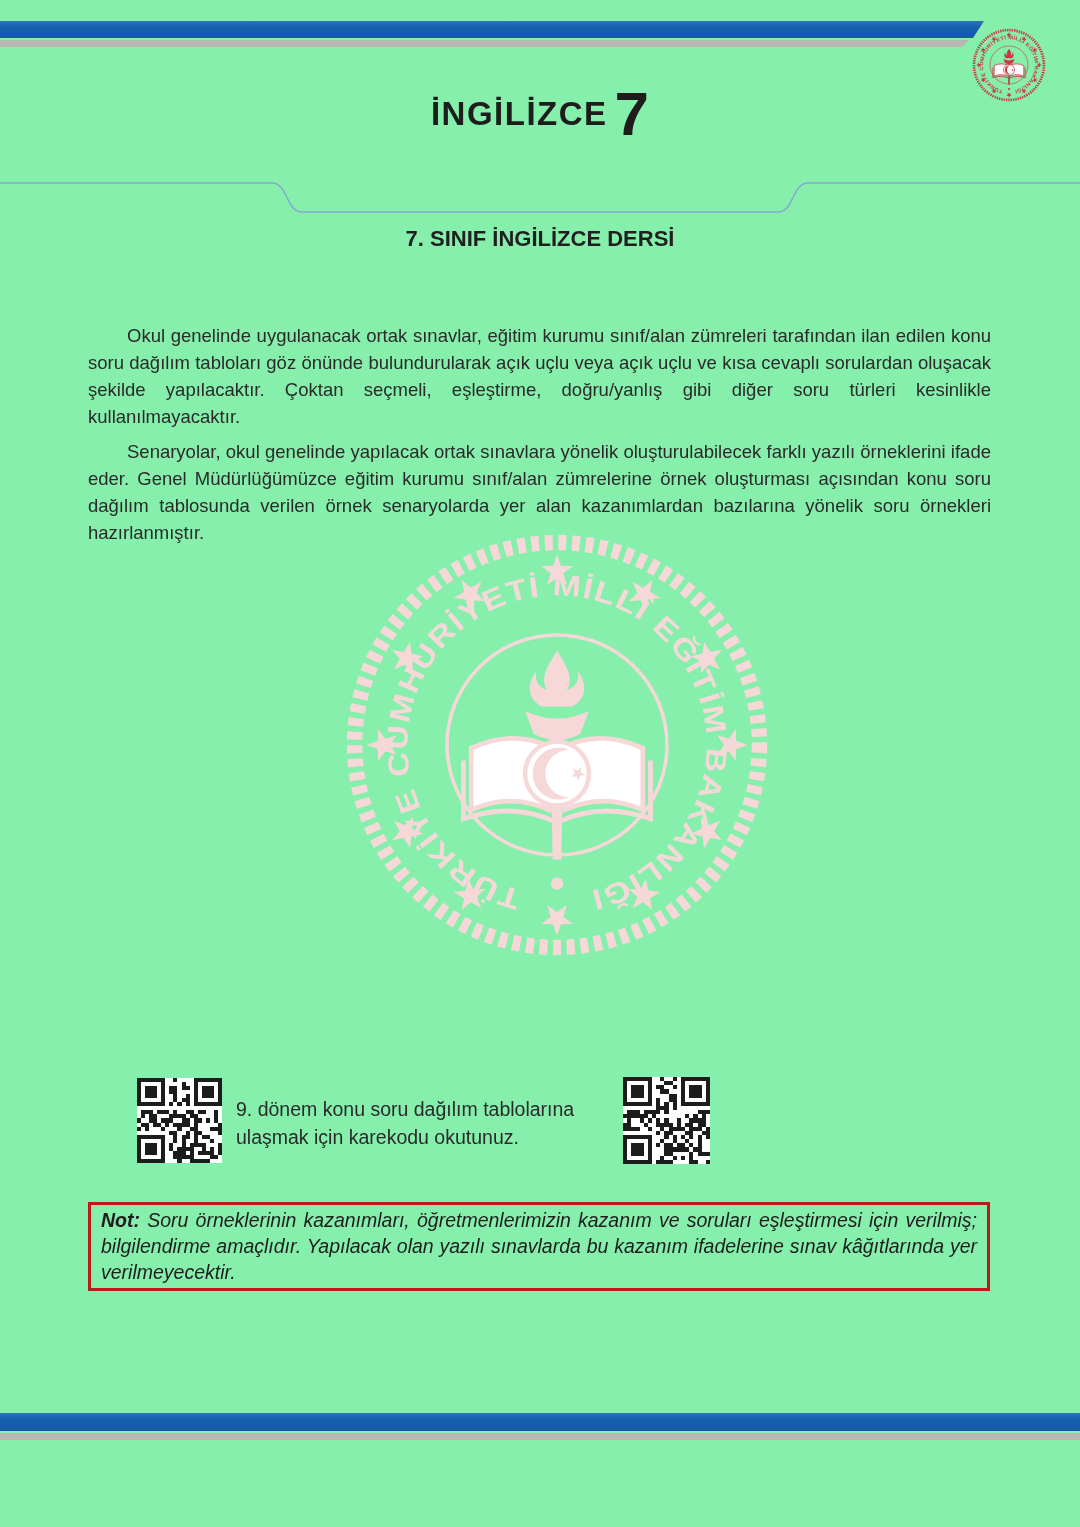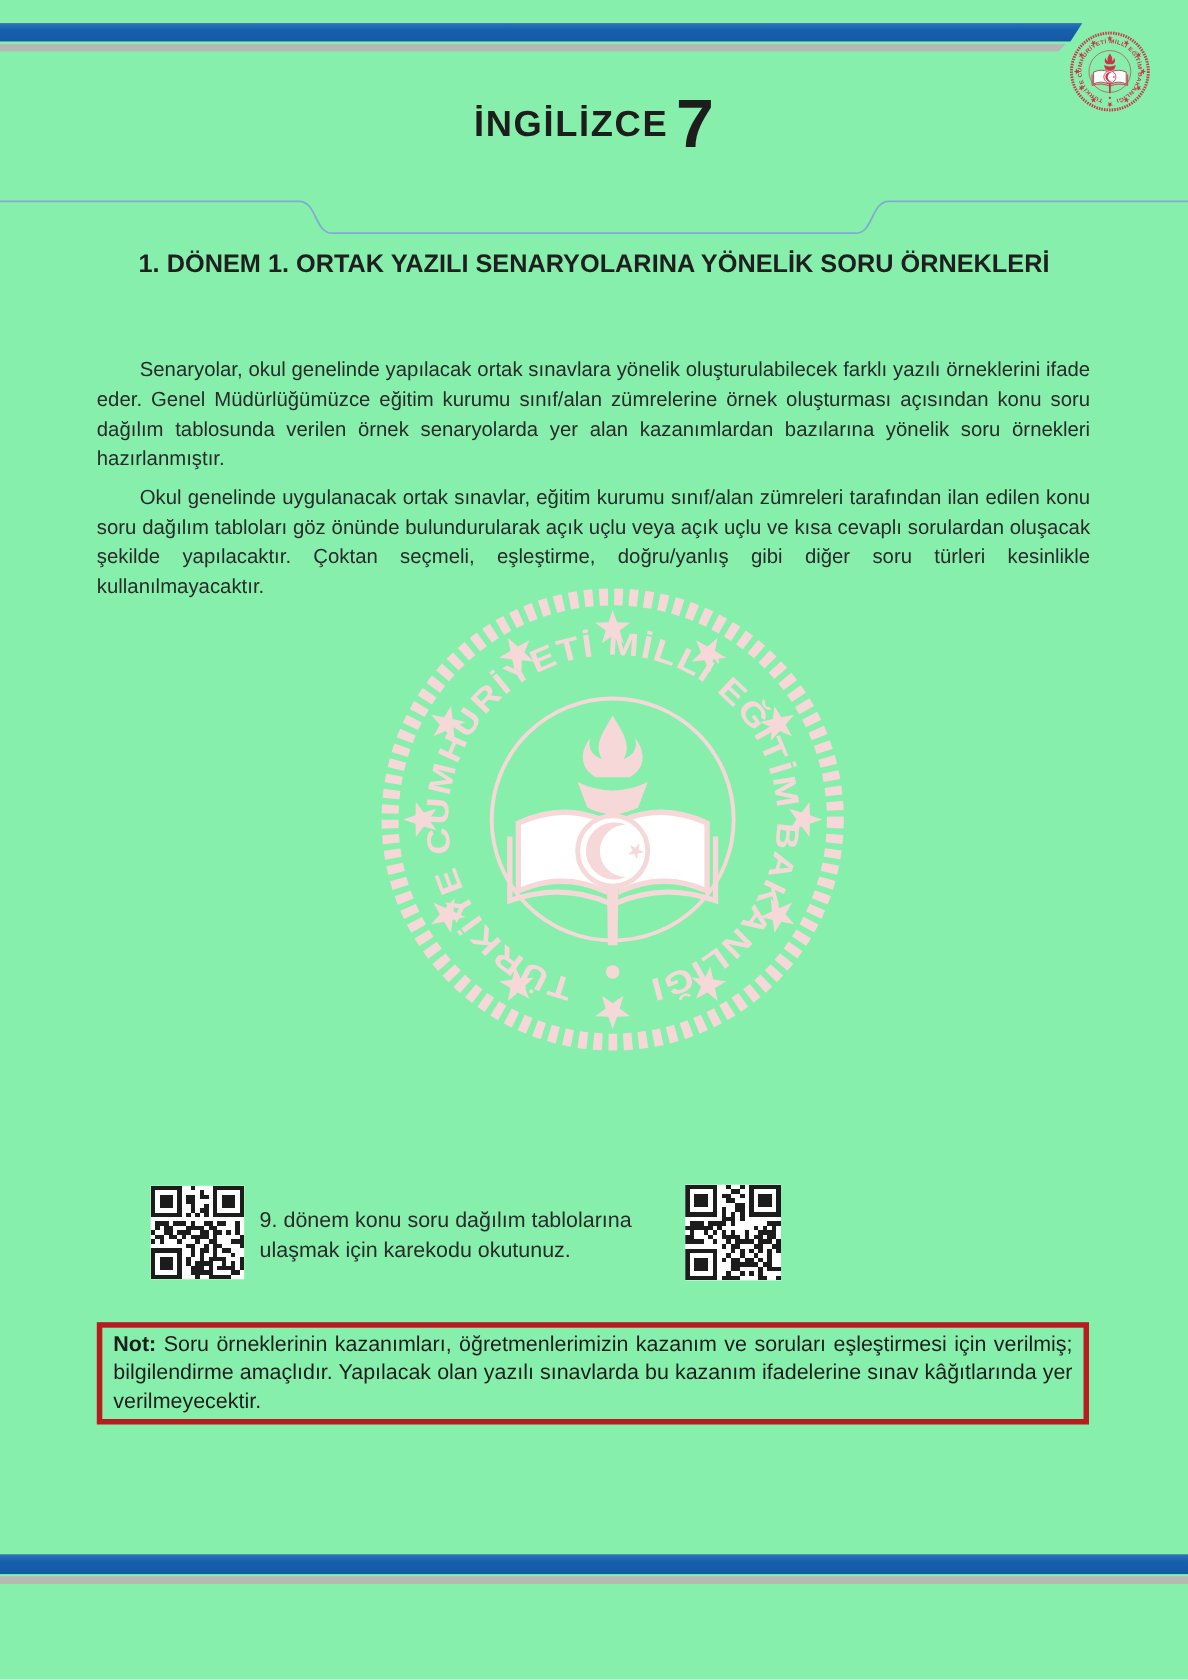--- a/index.html
+++ b/index.html
@@ -36,22 +36,22 @@
   
   .qr{position:absolute;background:#fff;}
   .qr-1{left:137px;top:1078px;width:85px;height:85px;}
   .qr-2{left:623px;top:1077px;width:87px;height:87px;}
   .qr-caption{position:absolute;font-size:19.5px;line-height:28px;color:#2a2a2a;}
   .qr-caption-1{left:236px;top:1095px;width:345px;}
   .qr-caption-2{left:722px;top:1095px;width:240px;}
   
   .note-box{
     position:absolute;left:88px;top:1202px;width:902px;box-sizing:border-box;
-    border:5px solid #b91c1c;padding:2px 10px 3px;font-size:19.5px;line-height:26px;
-    color:#1d1d1d;text-align:justify;
+    border:3px solid #b91c1c;padding:2px 10px 3px;font-size:19.5px;line-height:26px;
+    color:#1d1d1d;text-align:justify;font-style:italic;
   }
   .note-label{font-weight:bold;}
   .defs-holder{position:absolute;width:0;height:0;overflow:hidden;}
 </style>
 </head>
 <body>
 
 <div class="page">
 
   <svg class="defs-holder" aria-hidden="true">
@@ -106,26 +106,26 @@
   <div class="title">
     <span class="title-course">İNGİLİZCE</span>
     <span class="title-grade">7</span>
   </div>
 
   <svg class="divider" viewBox="0 0 1080 45">
     <path d="M0,8 H272 C288,8 286,37 302,37 H778 C794,37 792,8 808,8 H1080" fill="none" stroke="#82abd0" stroke-width="1.6"></path>
   </svg>
 
   <div class="headings">
-    <div class="h2">1. DÖNEM 1. ORTAK YAZILI SENARYOLARINA YÖNELİK SORU ÖRNEKLERİ</div>
+    <div class="h1">7. SINIF İNGİLİZCE DERSİ</div>
   </div>
 
   <div class="body-text">
+    <p>Okul genelinde uygulanacak ortak sınavlar, eğitim kurumu sınıf/alan zümreleri tarafından ilan edilen konu soru dağılım tabloları göz önünde bulundurularak açık uçlu veya açık uçlu ve kısa cevaplı sorulardan oluşacak şekilde yapılacaktır. Çoktan seçmeli, eşleştirme, doğru/yanlış gibi diğer soru türleri kesinlikle kullanılmayacaktır.</p>
     <p>Senaryolar, okul genelinde yapılacak ortak sınavlara yönelik oluşturulabilecek farklı yazılı örneklerini ifade eder. Genel Müdürlüğümüzce eğitim kurumu sınıf/alan zümrelerine örnek oluşturması açısından konu soru dağılım tablosunda verilen örnek senaryolarda yer alan kazanımlardan bazılarına yönelik soru örnekleri hazırlanmıştır.</p>
-    <p>Okul genelinde uygulanacak ortak sınavlar, eğitim kurumu sınıf/alan zümreleri tarafından ilan edilen konu soru dağılım tabloları göz önünde bulundurularak açık uçlu veya açık uçlu ve kısa cevaplı sorulardan oluşacak şekilde yapılacaktır. Çoktan seçmeli, eşleştirme, doğru/yanlış gibi diğer soru türleri kesinlikle kullanılmayacaktır.</p>
   </div>
 
   <div class="watermark">
     <svg viewBox="0 0 200 200">
         <use href="#meb-emblem"></use>
       </svg>
   </div>
 
   <svg class="qr qr-1" viewBox="0 0 21 21" shape-rendering="crispEdges">
       <path d="M0 0h1v1h-1zM1 0h1v1h-1zM2 0h1v1h-1zM3 0h1v1h-1zM4 0h1v1h-1zM5 0h1v1h-1zM6 0h1v1h-1zM9 0h1v1h-1zM14 0h1v1h-1zM15 0h1v1h-1zM16 0h1v1h-1zM17 0h1v1h-1zM18 0h1v1h-1zM19 0h1v1h-1zM20 0h1v1h-1zM0 1h1v1h-1zM6 1h1v1h-1zM11 1h1v1h-1zM14 1h1v1h-1zM20 1h1v1h-1zM0 2h1v1h-1zM2 2h1v1h-1zM3 2h1v1h-1zM4 2h1v1h-1zM6 2h1v1h-1zM8 2h1v1h-1zM9 2h1v1h-1zM11 2h1v1h-1zM12 2h1v1h-1zM14 2h1v1h-1zM16 2h1v1h-1zM17 2h1v1h-1zM18 2h1v1h-1zM20 2h1v1h-1zM0 3h1v1h-1zM2 3h1v1h-1zM3 3h1v1h-1zM4 3h1v1h-1zM6 3h1v1h-1zM8 3h1v1h-1zM9 3h1v1h-1zM14 3h1v1h-1zM16 3h1v1h-1zM17 3h1v1h-1zM18 3h1v1h-1zM20 3h1v1h-1zM0 4h1v1h-1zM2 4h1v1h-1zM3 4h1v1h-1zM4 4h1v1h-1zM6 4h1v1h-1zM9 4h1v1h-1zM12 4h1v1h-1zM14 4h1v1h-1zM16 4h1v1h-1zM17 4h1v1h-1zM18 4h1v1h-1zM20 4h1v1h-1zM0 5h1v1h-1zM6 5h1v1h-1zM9 5h1v1h-1zM11 5h1v1h-1zM12 5h1v1h-1zM14 5h1v1h-1zM20 5h1v1h-1zM0 6h1v1h-1zM1 6h1v1h-1zM2 6h1v1h-1zM3 6h1v1h-1zM4 6h1v1h-1zM5 6h1v1h-1zM6 6h1v1h-1zM8 6h1v1h-1zM10 6h1v1h-1zM12 6h1v1h-1zM14 6h1v1h-1zM15 6h1v1h-1zM16 6h1v1h-1zM17 6h1v1h-1zM18 6h1v1h-1zM19 6h1v1h-1zM20 6h1v1h-1zM1 8h1v1h-1zM2 8h1v1h-1zM3 8h1v1h-1zM5 8h1v1h-1zM6 8h1v1h-1zM7 8h1v1h-1zM9 8h1v1h-1zM12 8h1v1h-1zM13 8h1v1h-1zM15 8h1v1h-1zM16 8h1v1h-1zM19 8h1v1h-1zM1 9h1v1h-1zM3 9h1v1h-1zM4 9h1v1h-1zM8 9h1v1h-1zM9 9h1v1h-1zM10 9h1v1h-1zM11 9h1v1h-1zM13 9h1v1h-1zM14 9h1v1h-1zM19 9h1v1h-1zM0 10h1v1h-1zM3 10h1v1h-1zM4 10h1v1h-1zM6 10h1v1h-1zM7 10h1v1h-1zM8 10h1v1h-1zM11 10h1v1h-1zM12 10h1v1h-1zM14 10h1v1h-1zM15 10h1v1h-1zM17 10h1v1h-1zM19 10h1v1h-1zM1 11h1v1h-1zM2 11h1v1h-1zM4 11h1v1h-1zM5 11h1v1h-1zM7 11h1v1h-1zM9 11h1v1h-1zM10 11h1v1h-1zM11 11h1v1h-1zM12 11h1v1h-1zM14 11h1v1h-1zM20 11h1v1h-1zM0 12h1v1h-1zM2 12h1v1h-1zM6 12h1v1h-1zM10 12h1v1h-1zM13 12h1v1h-1zM14 12h1v1h-1zM18 12h1v1h-1zM19 12h1v1h-1zM20 12h1v1h-1zM8 13h1v1h-1zM9 13h1v1h-1zM12 13h1v1h-1zM14 13h1v1h-1zM15 13h1v1h-1zM20 13h1v1h-1zM0 14h1v1h-1zM1 14h1v1h-1zM2 14h1v1h-1zM3 14h1v1h-1zM4 14h1v1h-1zM5 14h1v1h-1zM6 14h1v1h-1zM9 14h1v1h-1zM11 14h1v1h-1zM12 14h1v1h-1zM14 14h1v1h-1zM16 14h1v1h-1zM17 14h1v1h-1zM0 15h1v1h-1zM6 15h1v1h-1zM9 15h1v1h-1zM11 15h1v1h-1zM14 15h1v1h-1zM18 15h1v1h-1zM0 16h1v1h-1zM2 16h1v1h-1zM3 16h1v1h-1zM4 16h1v1h-1zM6 16h1v1h-1zM8 16h1v1h-1zM11 16h1v1h-1zM13 16h1v1h-1zM14 16h1v1h-1zM15 16h1v1h-1zM16 16h1v1h-1zM20 16h1v1h-1zM0 17h1v1h-1zM2 17h1v1h-1zM3 17h1v1h-1zM4 17h1v1h-1zM6 17h1v1h-1zM8 17h1v1h-1zM10 17h1v1h-1zM11 17h1v1h-1zM12 17h1v1h-1zM13 17h1v1h-1zM16 17h1v1h-1zM18 17h1v1h-1zM20 17h1v1h-1zM0 18h1v1h-1zM2 18h1v1h-1zM3 18h1v1h-1zM4 18h1v1h-1zM6 18h1v1h-1zM9 18h1v1h-1zM10 18h1v1h-1zM11 18h1v1h-1zM13 18h1v1h-1zM15 18h1v1h-1zM16 18h1v1h-1zM17 18h1v1h-1zM18 18h1v1h-1zM20 18h1v1h-1zM0 19h1v1h-1zM6 19h1v1h-1zM9 19h1v1h-1zM10 19h1v1h-1zM11 19h1v1h-1zM12 19h1v1h-1zM13 19h1v1h-1zM18 19h1v1h-1zM19 19h1v1h-1zM0 20h1v1h-1zM1 20h1v1h-1zM2 20h1v1h-1zM3 20h1v1h-1zM4 20h1v1h-1zM5 20h1v1h-1zM6 20h1v1h-1zM10 20h1v1h-1zM13 20h1v1h-1zM14 20h1v1h-1zM15 20h1v1h-1zM16 20h1v1h-1zM17 20h1v1h-1z" fill="#1c1c1c"></path>

